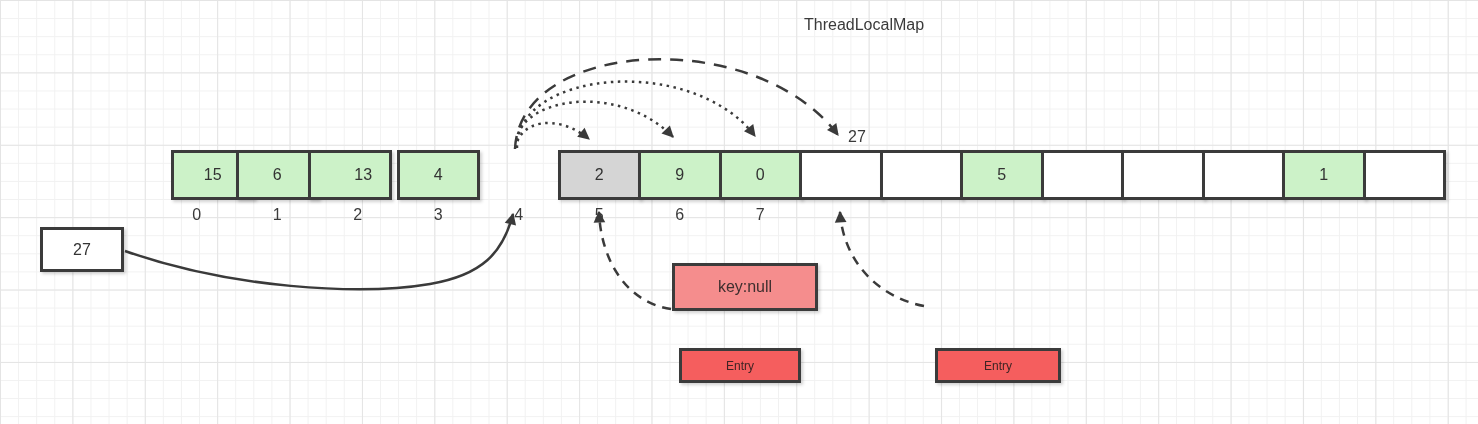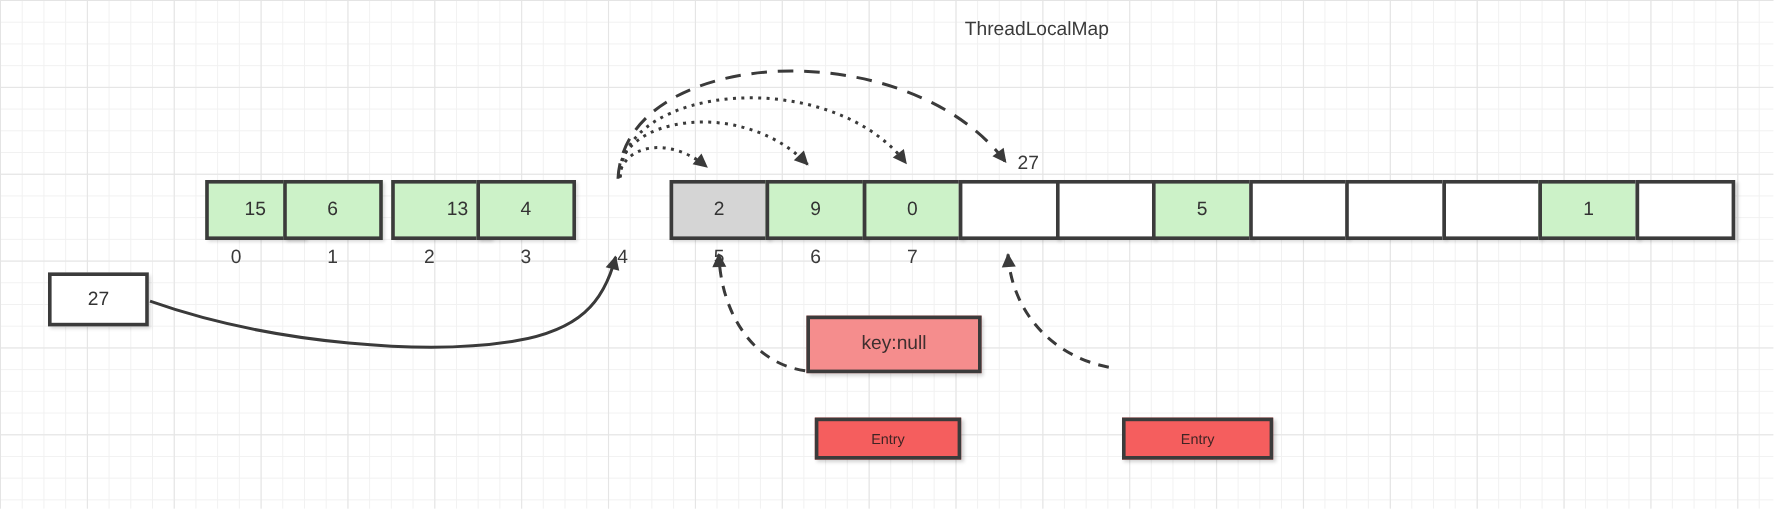--- a/index.html
+++ b/index.html
@@ -61,21 +61,21 @@
 </head>
 <body>
 
 <div id="canvas">
 
   <div class="title">ThreadLocalMap</div>
 
   <div id="array-row">
       <div class="cell fill-green" style="left: 0px; margin-left: 16px;">15</div>
       <div class="cell fill-green" style="left: 80.5px;">6</div>
-      <div class="cell fill-green" style="left: 171px; padding-left: 27px;">13</div>
+      <div class="cell fill-green" style="left: 153px; padding-left: 27px;">13</div>
       <div class="cell fill-green" style="left: 241.5px;">4</div>
       <div class="cell fill-gray" style="left: 402.5px;">2</div>
       <div class="cell fill-green" style="left: 483px;">9</div>
       <div class="cell fill-green" style="left: 563.5px;">0</div>
       <div class="cell fill-white" style="left: 644px;"></div>
       <div class="cell fill-white" style="left: 724.5px;"></div>
       <div class="cell fill-green" style="left: 805px;">5</div>
       <div class="cell fill-white" style="left: 885.5px;"></div>
       <div class="cell fill-white" style="left: 966px;"></div>
       <div class="cell fill-white" style="left: 1046.5px;"></div>

